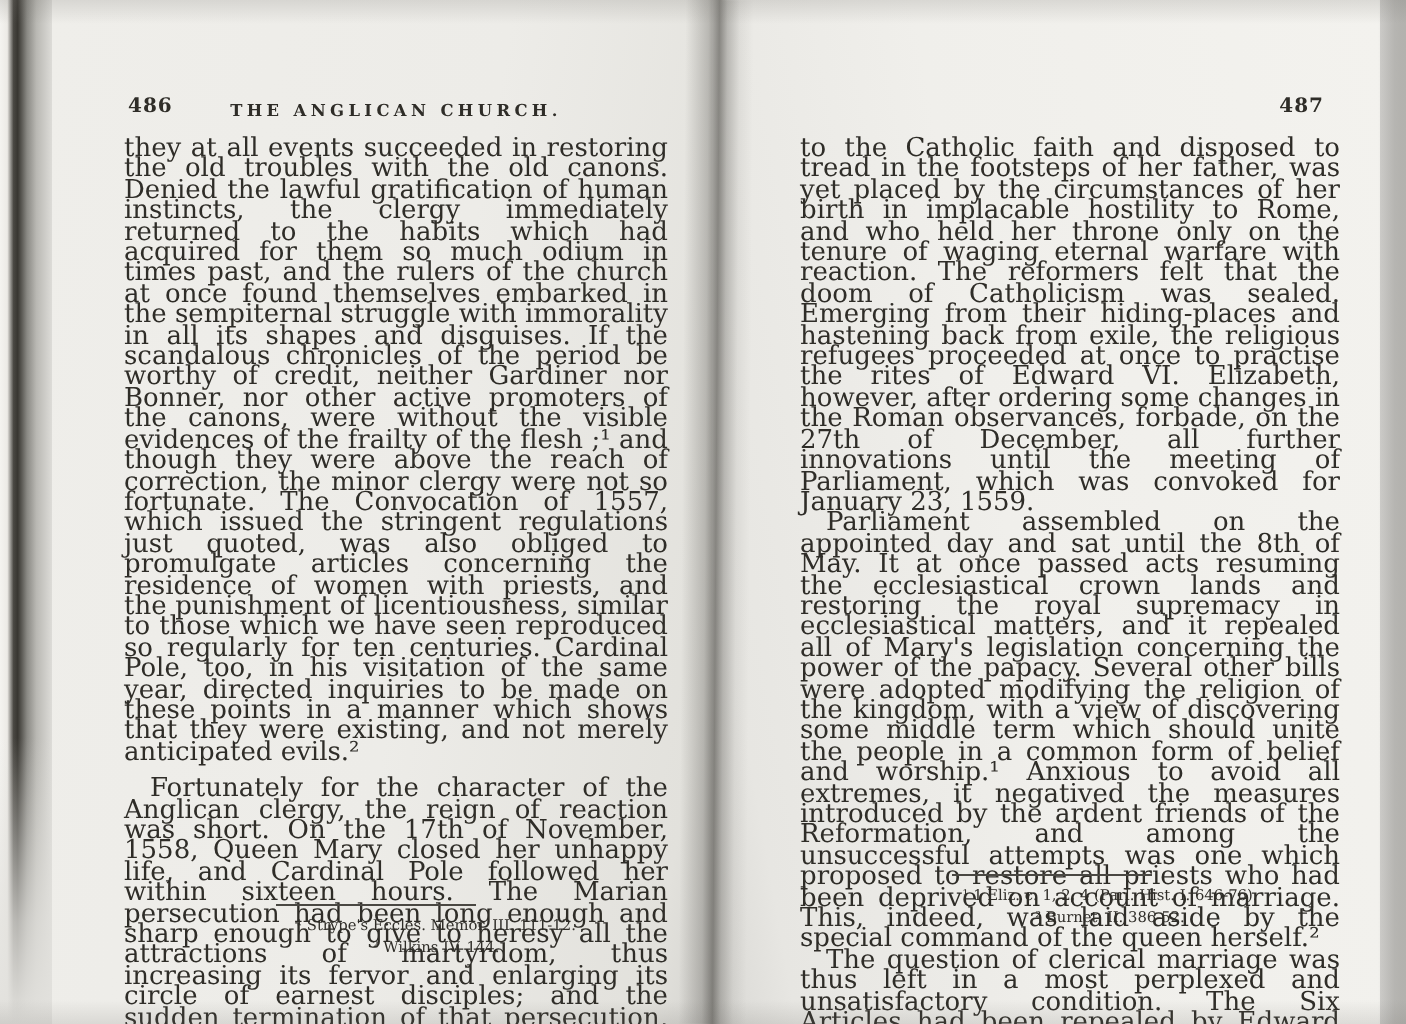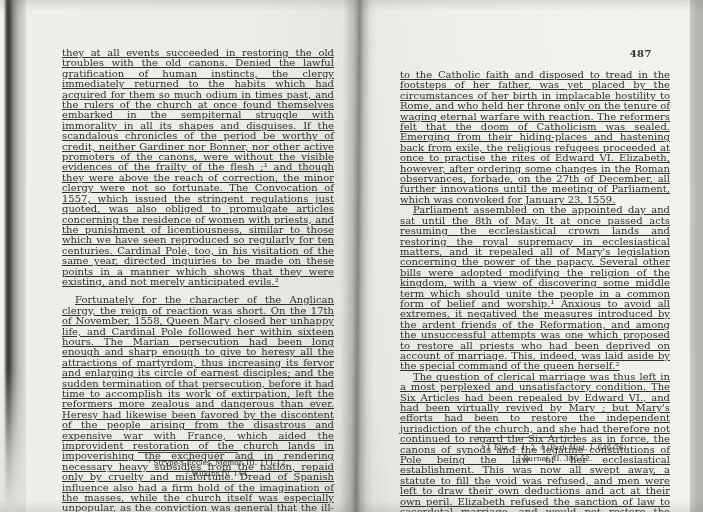--- a/index.html
+++ b/index.html
@@ -61,29 +61,28 @@
 
   .content{position:absolute;top:48px;}
   .page-left  .content{left:36px;width:272px;}
   .page-right .content{left:44px;width:270px;}
 
   .running-head{position:relative;height:14px;margin-bottom:8px;}
   .folio{
     position:absolute;top:0;font-size:10px;font-weight:bold;letter-spacing:.5px;
   }
   .folio-left{left:2px;}
-  .folio-right{right:18px;}
+  .folio-right{right:8px;}
   .running-title{
     text-align:center;font-size:8.2px;font-weight:bold;letter-spacing:2.2px;
     padding-top:2px;
   }
   .body-text p{
-    margin:0;font-size:10px;line-height:10.4px;text-align:justify;
+    margin:0;font-size:13px;line-height:10.4px;text-align:justify;
     text-justify:inter-word;
-    text-decoration:underline;
   }
   .body-text p.indented{text-indent:13px;}
   .body-text p.gap-above{margin-top:8px;}
 
   .footnotes{position:absolute;left:0;width:100%;}
   .page-left  .footnotes{top:404px;}
   .page-right .footnotes{top:389px;}
   .footnote-rule{
     width:100px;border:0;border-top:1px solid #4a4843;
     margin:0 0 5px 76px;
@@ -92,20 +91,24 @@
     margin:0 0 1px 40px;font-size:7.4px;line-height:9.6px;text-align:center;
   }
 </style>
 </head>
 <body>
 
 <div class="scan">
 
   <div class="page page-left">
     <div class="content">
+      <div class="running-head">
+        <span class="folio folio-left">486</span>
+        <div class="running-title">THE ANGLICAN CHURCH.</div>
+      </div>
       <div class="body-text">
         <p>they at all events succeeded in restoring the old troubles with the old canons.  Denied the lawful gratification of human instincts, the clergy immediately returned to the habits which had acquired for them so much odium in times past, and the rulers of the church at once found themselves embarked in the sempiternal struggle with immorality in all its shapes and disguises.  If the scandalous chronicles of the period be worthy of credit, neither Gardiner nor Bonner, nor other active promoters of the canons, were without the visible evidences of the frailty of the flesh ;¹ and though they were above the reach of correction, the minor clergy were not so fortunate.  The Convocation of 1557, which issued the stringent regulations just quoted, was also obliged to promulgate articles concerning the residence of women with priests, and the punishment of licentiousness, similar to those which we have seen reproduced so regularly for ten centuries.  Cardinal Pole, too, in his visitation of the same year, directed inquiries to be made on these points in a manner which shows that they were existing, and not merely anticipated evils.²</p>
         <p class="indented gap-above">Fortunately for the character of the Anglican clergy, the reign of reaction was short.  On the 17th of November, 1558, Queen Mary closed her unhappy life, and Cardinal Pole followed her within sixteen hours.  The Marian persecution had been long enough and sharp enough to give to heresy all the attractions of martyrdom, thus increasing its fervor and enlarging its circle of earnest disciples; and the sudden termination of that persecution, before it had time to accomplish its work of extirpation, left the reformers more zealous and dangerous than ever.  Heresy had likewise been favored by the discontent of the people arising from the disastrous and expensive war with France, which aided the improvident restoration of the church lands in impoverishing the exchequer and in rendering necessary heavy subsidies from the nation, repaid only by cruelty and misfortune.  Dread of Spanish influence also had a firm hold of the imagination of the masses, while the church itself was especially unpopular, as the conviction was general that the ill-success of Mary's administration was attributable to the control exercised by ecclesiastics over the public affairs.  Under such auspices, the royal power passed into the hands of a princess who, though by nature leaning</p>
       </div>
       <div class="footnotes">
         <hr class="footnote-rule">
         <p class="footnote">¹ Strype's Eccles. Memor. III. 111-12.</p>
         <p class="footnote">² Wilkins IV. 144.</p>
       </div>
     </div>

